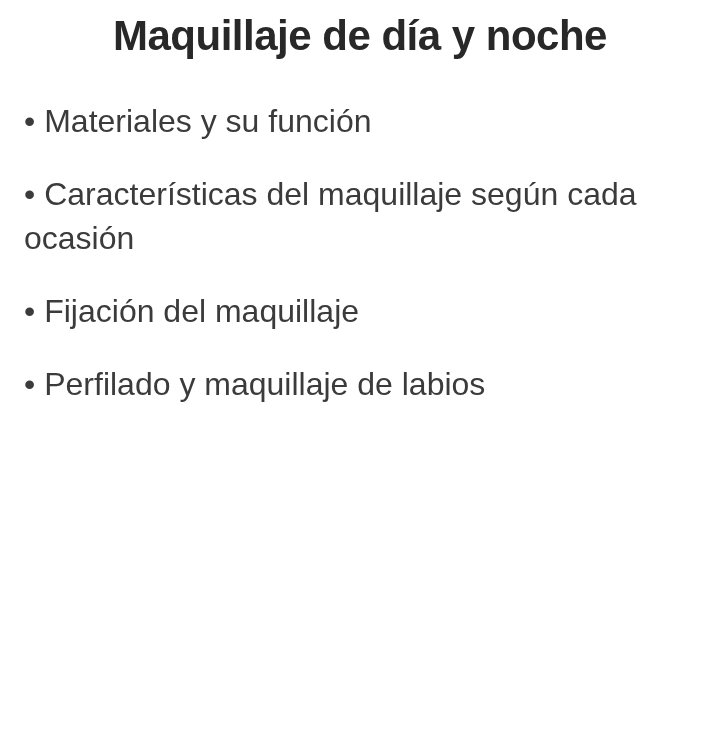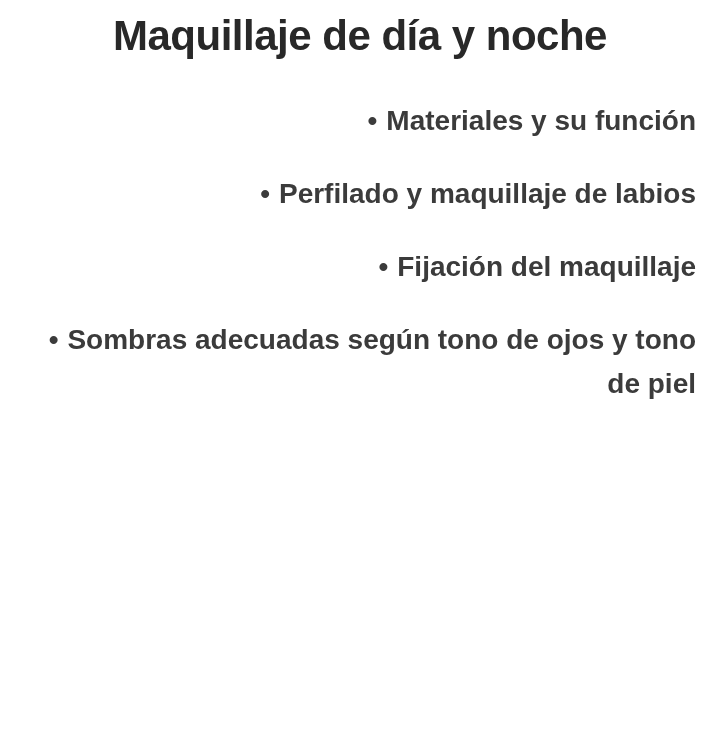--- a/index.html
+++ b/index.html
@@ -24,24 +24,24 @@
     font-weight: 800;
     letter-spacing: -0.5px;
     color: #282828;
   }
   .topic-list {
     margin: 0 auto;
     max-width: 672px;
   }
   .topic-item {
     margin: 0 0 29px 0;
-    text-align: right;
-    font-size: 28px;
+    text-align: left;
+    font-size: 32px;
     line-height: 44px;
-    font-weight: 700;
+    font-weight: 400;
     color: #3b3b3b;
   }
   .topic-item:last-child { margin-bottom: 0; }
   .bullet {
     display: inline;
     margin-right: 9px;
     color: #3b3b3b;
   }
   .topic-text {
     white-space: pre-line; 
@@ -53,30 +53,30 @@
 <div class="page">
 
   <h1 class="page-title">Maquillaje de día y noche</h1>
 
   <div class="topic-list">
 
     <p class="topic-item">
       <span class="bullet">•</span><span class="topic-text">Materiales y su función</span>
     </p>
 
+    <p class="topic-item">
+      <span class="bullet">•</span><span class="topic-text">Características del maquillaje según cada
+ocasión</span>
+    </p>
 
 
-
-    <p class="topic-item">
-      <span class="bullet">•</span><span class="topic-text">Perfilado y maquillaje de labios</span>
-    </p>
 
     <p class="topic-item">
       <span class="bullet">•</span><span class="topic-text">Fijación del maquillaje</span>
     </p>
 
     <p class="topic-item">
-      <span class="bullet">•</span><span class="topic-text">Sombras adecuadas según tono de ojos y tono
-de piel</span>
+      <span class="bullet">•</span><span class="topic-text">Perfilado y maquillaje de labios</span>
     </p>
+
 
   </div>
 </div>
 
 </body></html>

